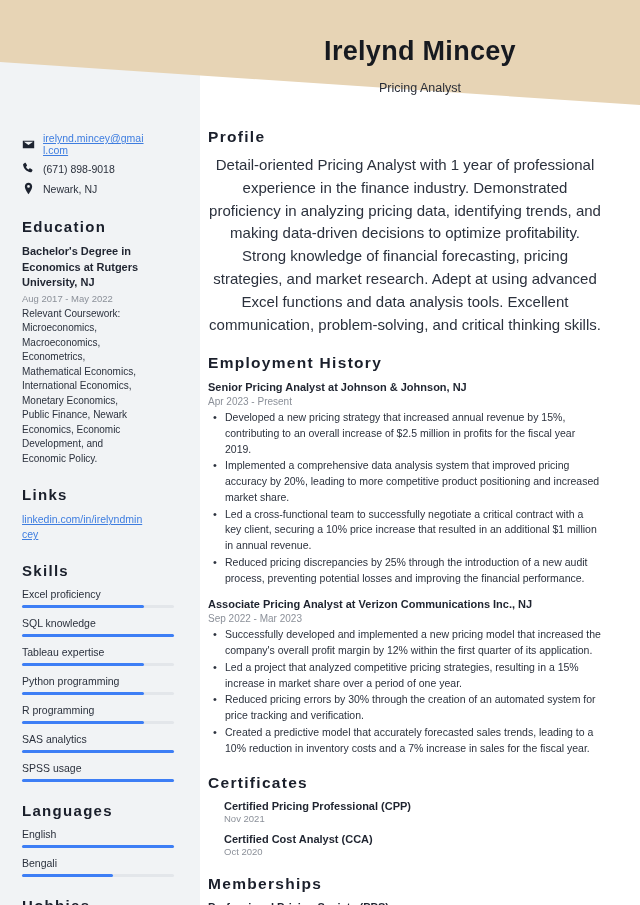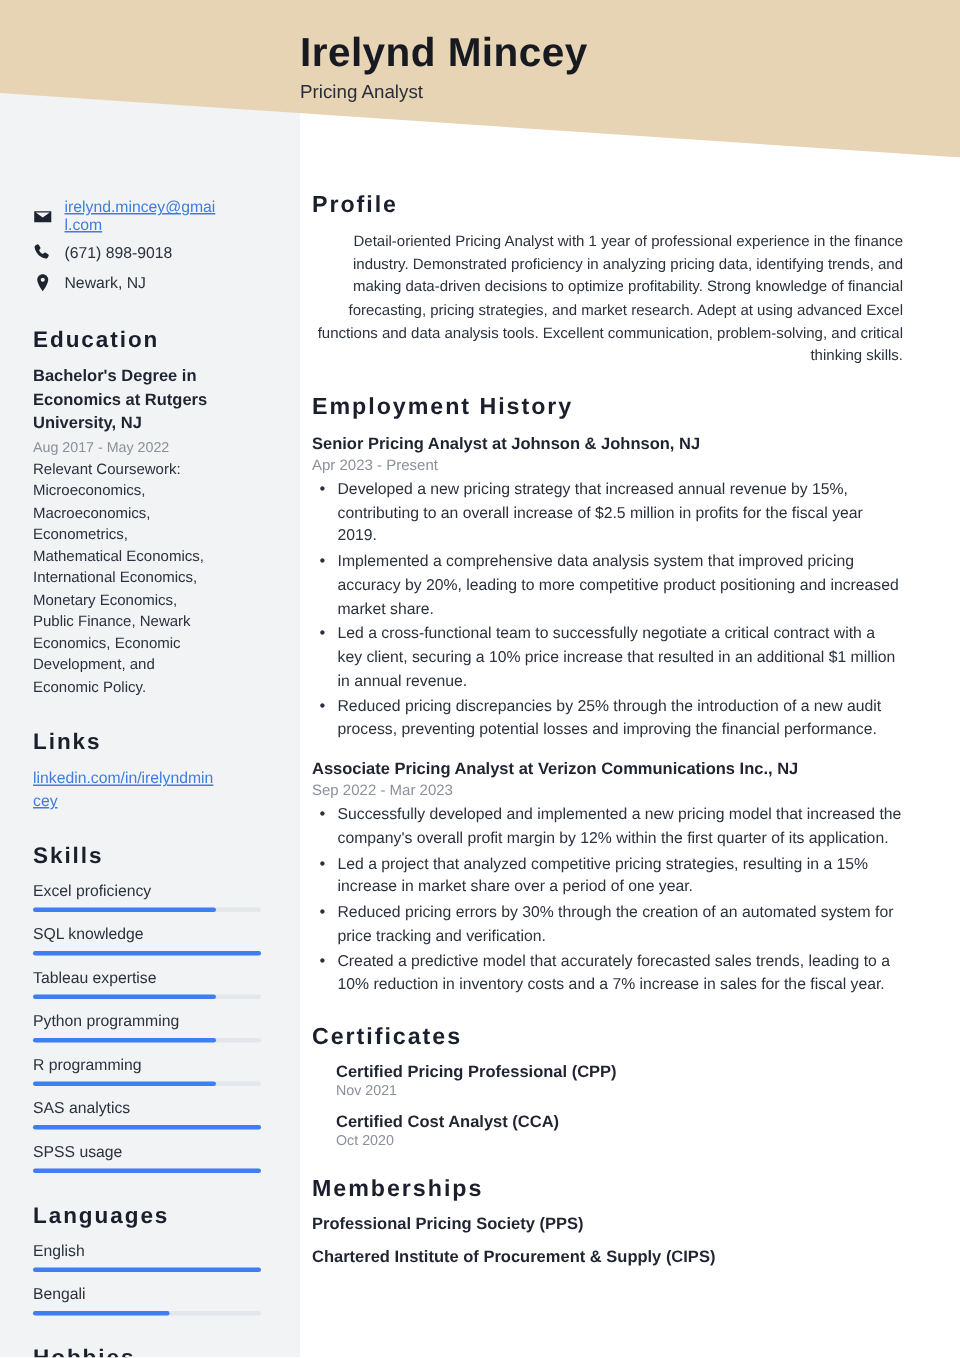--- a/index.html
+++ b/index.html
@@ -28,37 +28,37 @@
   .header-band {
     position: absolute;
     left: 0; top: 0;
     width: 640px; height: 130px;
     background: #e7d4b5;
     clip-path: polygon(0 0, 640px 0, 640px 105px, 0 62px);
     z-index: 3;
   }
   .header-text {
     position: absolute;
-    left: 200px; top: 0;
+    left: 200px; top: 16px;
     width: 440px;
-    text-align: left;
+    text-align: center;
     z-index: 4;
     padding-top: 20px;
   }
   .name {
     font-size: 27px;
     font-weight: bold;
     color: #171a20;
     letter-spacing: 0.3px;
     line-height: 1.15;
   }
   .job-title {
     font-size: 12.5px;
     color: #2a2e38;
-    margin-top: 3px;
+    margin-top: 14px;
   }
 
   
   .side-inner {
     position: absolute;
     left: 0; top: 0;
     width: 158px;
     padding: 132px 14px 0 22px;
     z-index: 5;
   }
@@ -146,24 +146,24 @@
   }
   .main-h {
     font-size: 15.5px;
     font-weight: bold;
     color: #1a1f2b;
     letter-spacing: 1.3px;
     margin-bottom: 8px;
   }
   .main-section { margin-bottom: 18px; }
   .para {
-    font-size: 10px;
+    font-size: 15px;
     color: #2b313d;
     line-height: 1.52;
-    text-align: right;
+    text-align: center;
   }
   .job-block { margin-bottom: 11px; }
   .job-head {
     font-size: 11px;
     font-weight: bold;
     color: #1f2430;
     line-height: 1.35;
   }
   .job-date {
     font-size: 10px;

